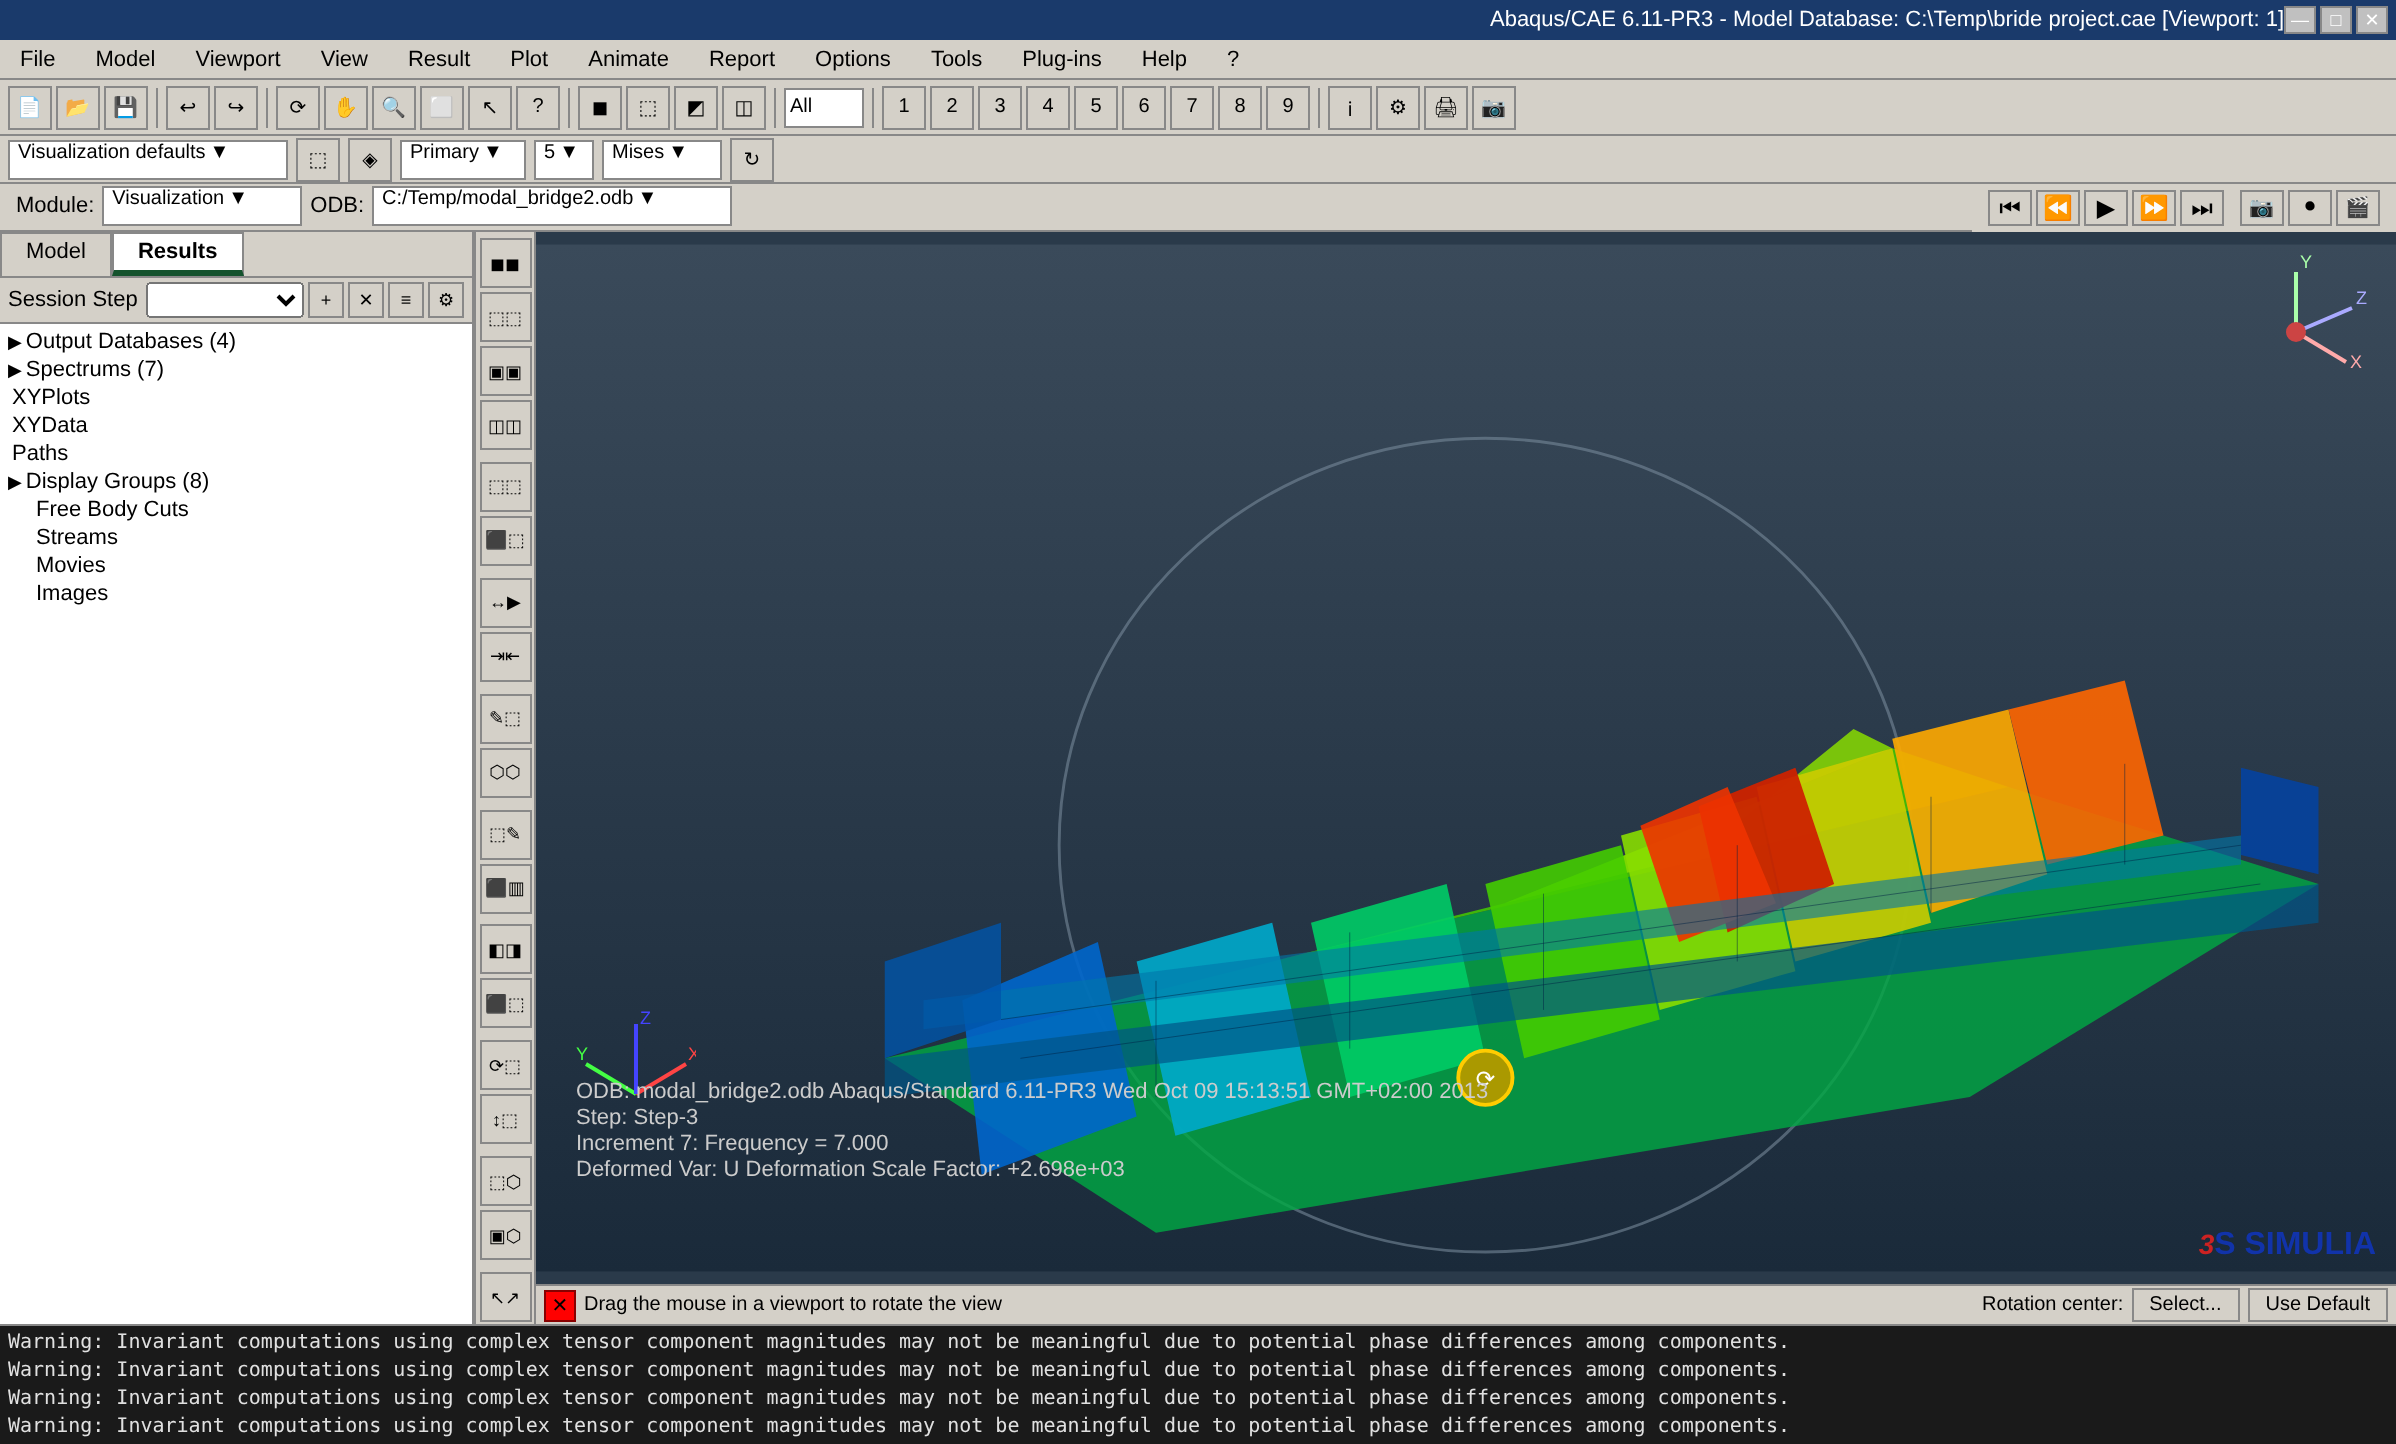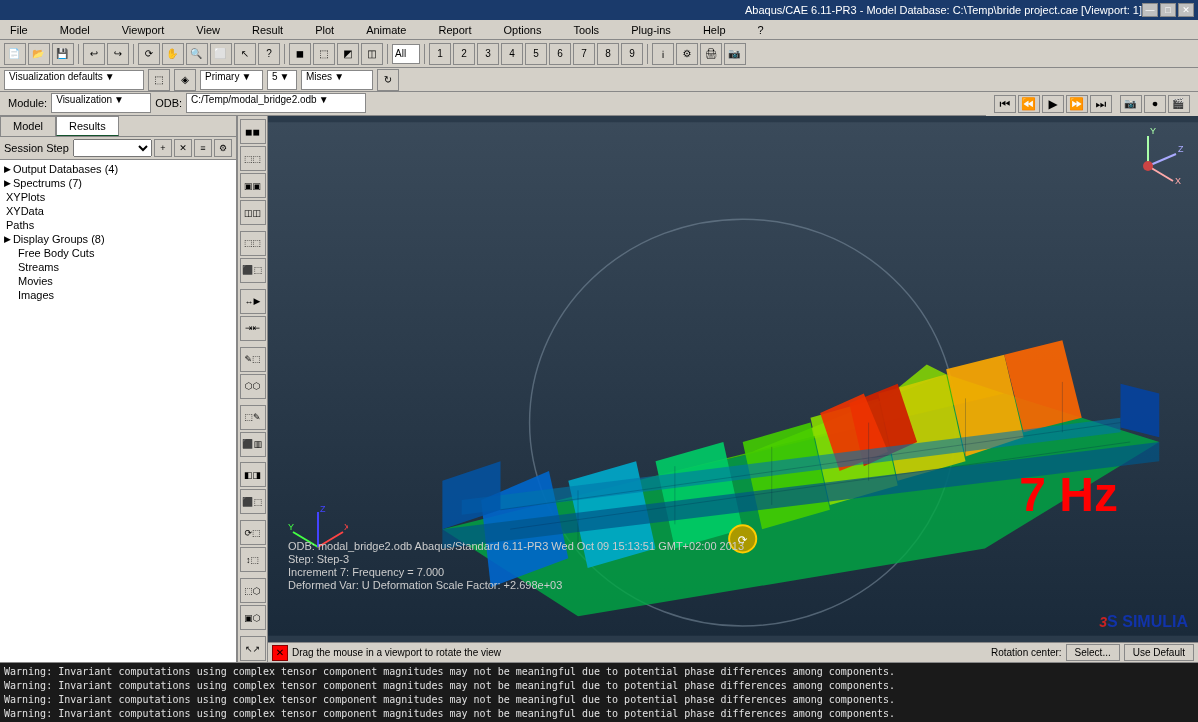--- a/index.html
+++ b/index.html
@@ -28,21 +28,21 @@
     }
 
     
     #menu-bar {
       background: #d4d0c8;
       height: 20px;
       display: flex;
       align-items: center;
       padding: 0 4px;
       border-bottom: 1px solid #888;
-      gap: 20px;
+      gap: 8px;
     }
     .menu-item {
       padding: 2px 6px;
       font-size: 11px;
       cursor: pointer;
     }
 
     
     #toolbar {
       background: #d4d0c8;
@@ -111,22 +111,23 @@
     .tab {
       padding: 3px 12px;
       font-size: 11px;
       cursor: pointer;
       border: 1px solid #888;
       background: #d4d0c8;
       border-bottom: none;
     }
     .tab.active {
       background: white;
-      border-bottom: 1px solid #14532d;
+      border-bottom: 3px solid #14532d;
       z-index: 1;
+      font-weight: bold;
     }
 
     
     #session-header {
       display: flex;
       align-items: center;
       padding: 2px 4px;
       background: #d4d0c8;
       border-bottom: 1px solid #888;
       gap: 2px;
@@ -410,21 +411,21 @@
     <div class="tb-btn">🔍</div>
     <div class="tb-btn">⬜</div>
     <div class="tb-btn">↖</div>
     <div class="tb-btn">?</div>
     <div class="tb-separator"></div>
     <div class="tb-btn">◼</div>
     <div class="tb-btn">⬚</div>
     <div class="tb-btn">◩</div>
     <div class="tb-btn">◫</div>
     <div class="tb-separator"></div>
-    <div class="tb-dropdown" style="width:28px">All</div>
+    <div class="tb-dropdown" style="width:40px">All</div>
     <div class="tb-separator"></div>
     <div class="tb-btn">1</div>
     <div class="tb-btn">2</div>
     <div class="tb-btn">3</div>
     <div class="tb-btn">4</div>
     <div class="tb-btn">5</div>
     <div class="tb-btn">6</div>
     <div class="tb-btn">7</div>
     <div class="tb-btn">8</div>
     <div class="tb-btn">9</div>
@@ -443,21 +444,21 @@
     <div class="tb-btn">⬚</div>
     <div class="tb-btn">◈</div>
     <div class="viz-dropdown" style="width:63px">
       <span>Primary</span>
       <span>▼</span>
     </div>
     <div class="viz-dropdown" style="width:30px">
       <span>5</span>
       <span>▼</span>
     </div>
-    <div class="viz-dropdown" style="width:72px">
+    <div class="viz-dropdown" style="width:60px">
       <span>Mises</span>
       <span>▼</span>
     </div>
     <div class="tb-btn">↻</div>
   </div>
 
   <div style="display:flex; align-items:center; background:#d4d0c8; border-bottom:1px solid #888; height:24px;">
     <div id="module-bar" style="flex:1; display:flex; align-items:center; gap:4px; padding:0 8px;">
       <span>Module:</span>
       <div class="viz-dropdown" style="width:100px;">
@@ -682,21 +683,20 @@
           <line x1="420" y1="415" x2="420" y2="355" stroke="#002244" stroke-width="0.5" opacity="0.5"></line>
           <line x1="520" y1="395" x2="520" y2="335" stroke="#002244" stroke-width="0.5" opacity="0.5"></line>
           <line x1="620" y1="370" x2="620" y2="310" stroke="#002244" stroke-width="0.5" opacity="0.5"></line>
           <line x1="720" y1="345" x2="720" y2="285" stroke="#002244" stroke-width="0.5" opacity="0.5"></line>
           <line x1="820" y1="320" x2="820" y2="268" stroke="#002244" stroke-width="0.5" opacity="0.5"></line>
 
           <circle cx="490" cy="430" r="14" fill="#aa9900" stroke="#ffcc00" stroke-width="2"></circle>
           <text x="490" y="435" text-anchor="middle" fill="white" font-size="12">⟳</text>
         </svg>
 
-        <div id="freq-label">7 Hz</div>
 
         <div id="coord-axes">
           <svg width="60" height="60" viewBox="0 0 60 60">
             <line x1="30" y1="45" x2="55" y2="30" stroke="#ff4444" stroke-width="2"></line>
             <text x="56" y="28" fill="#ff4444" font-size="9">X</text>
             <line x1="30" y1="45" x2="5" y2="30" stroke="#44ff44" stroke-width="2"></line>
             <text x="0" y="28" fill="#44ff44" font-size="9">Y</text>
             <line x1="30" y1="45" x2="30" y2="10" stroke="#4444ff" stroke-width="2"></line>
             <text x="32" y="10" fill="#4444ff" font-size="9">Z</text>
           </svg>

